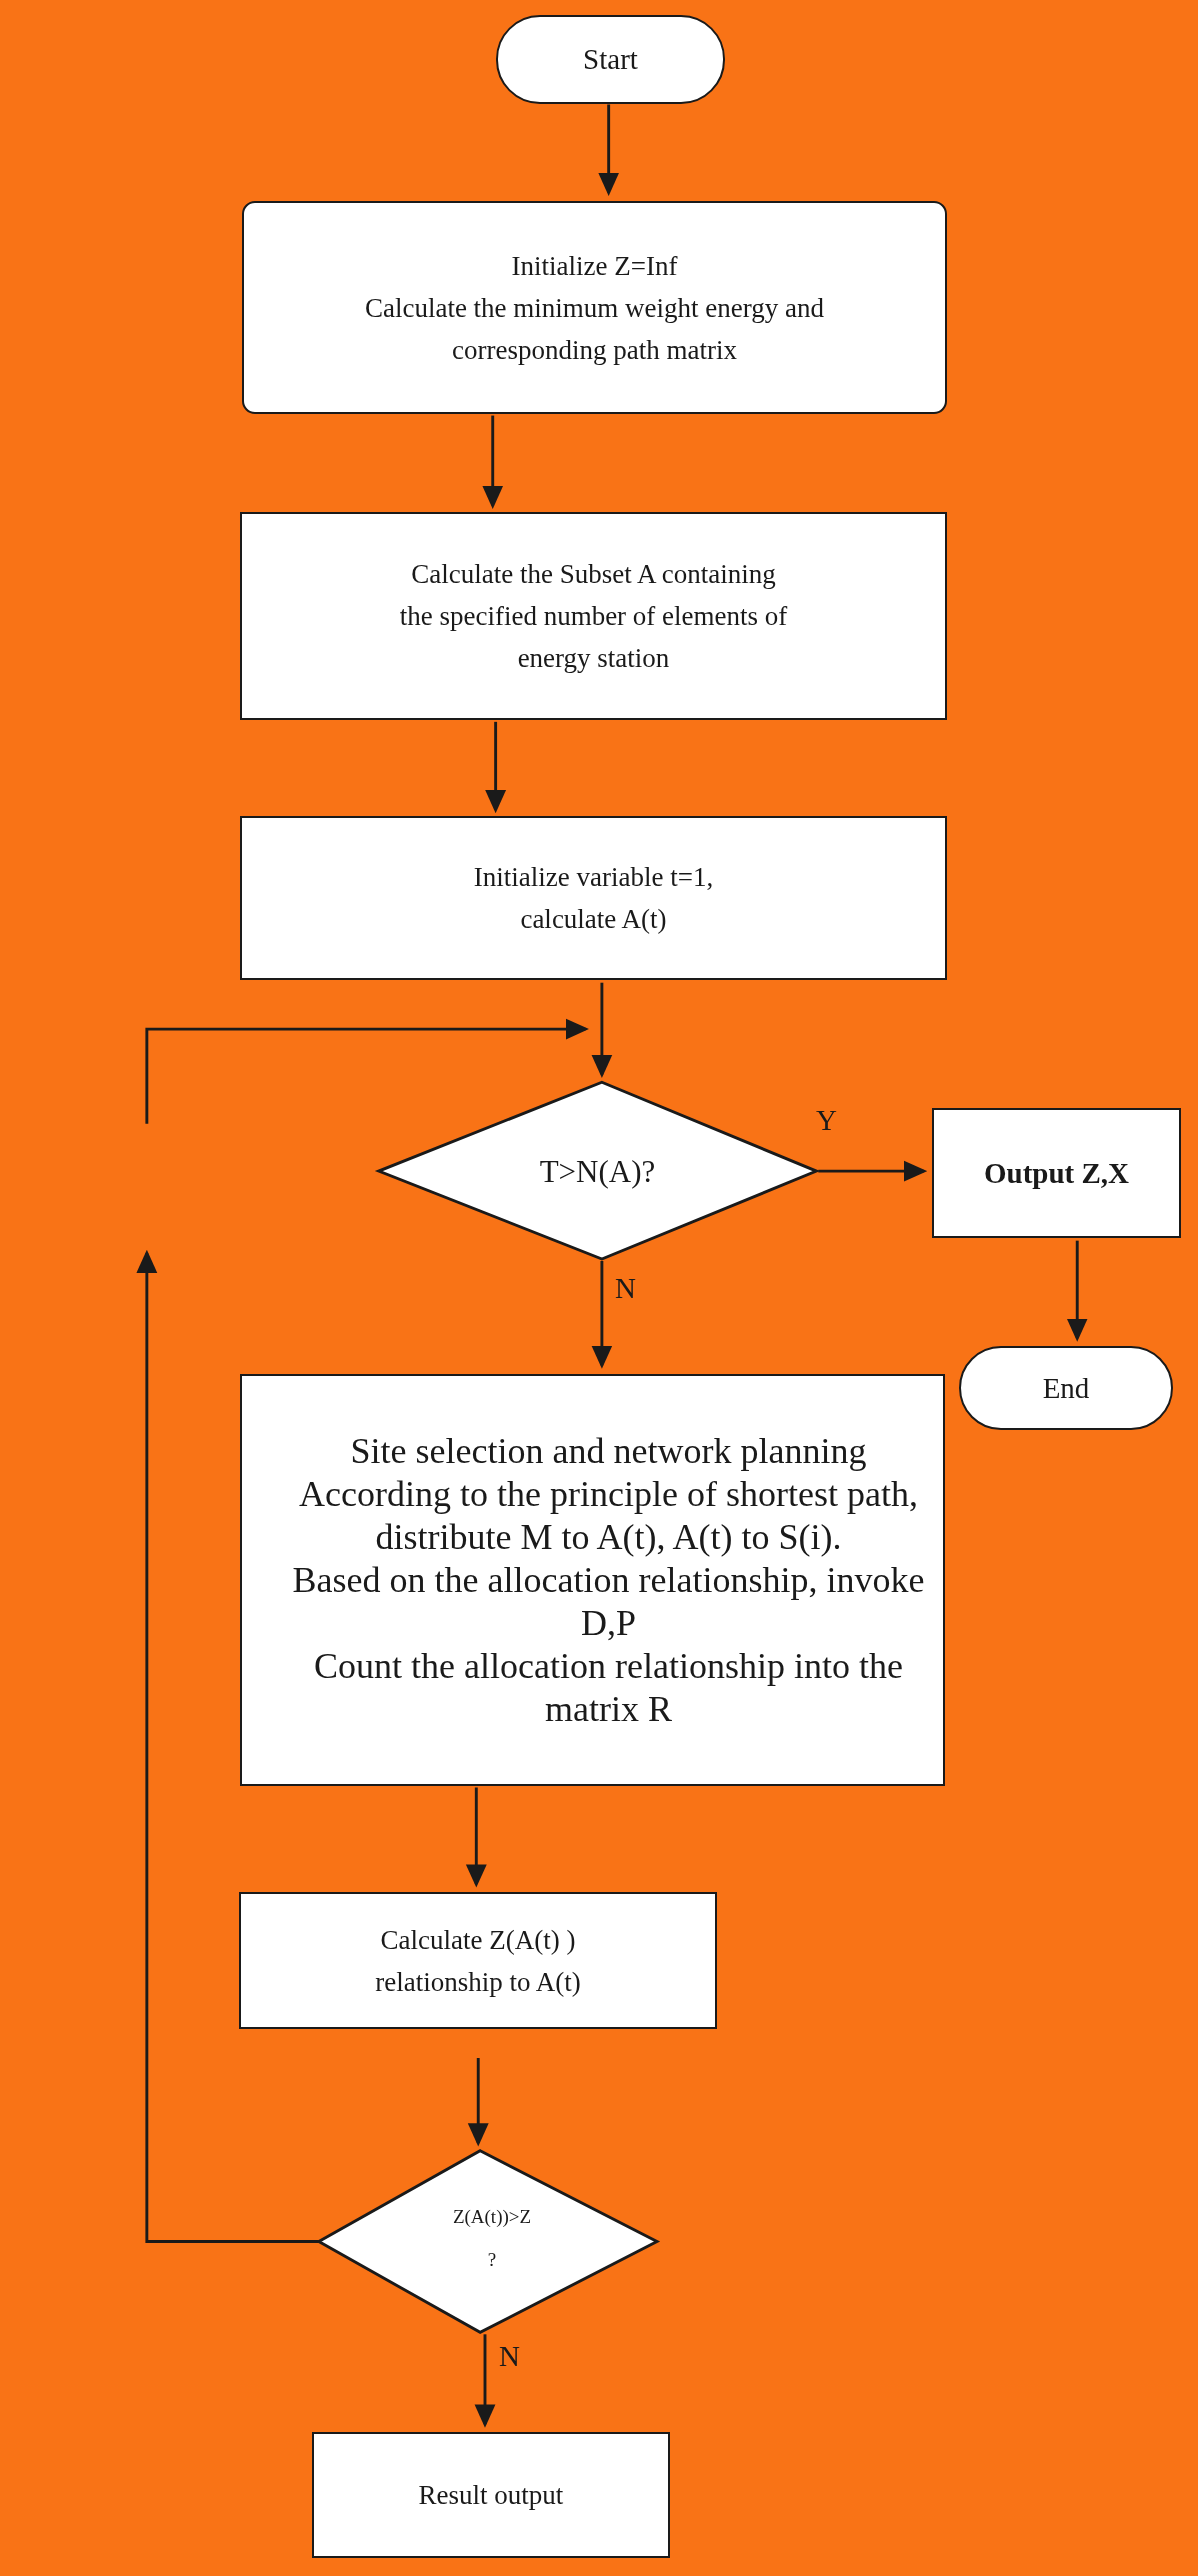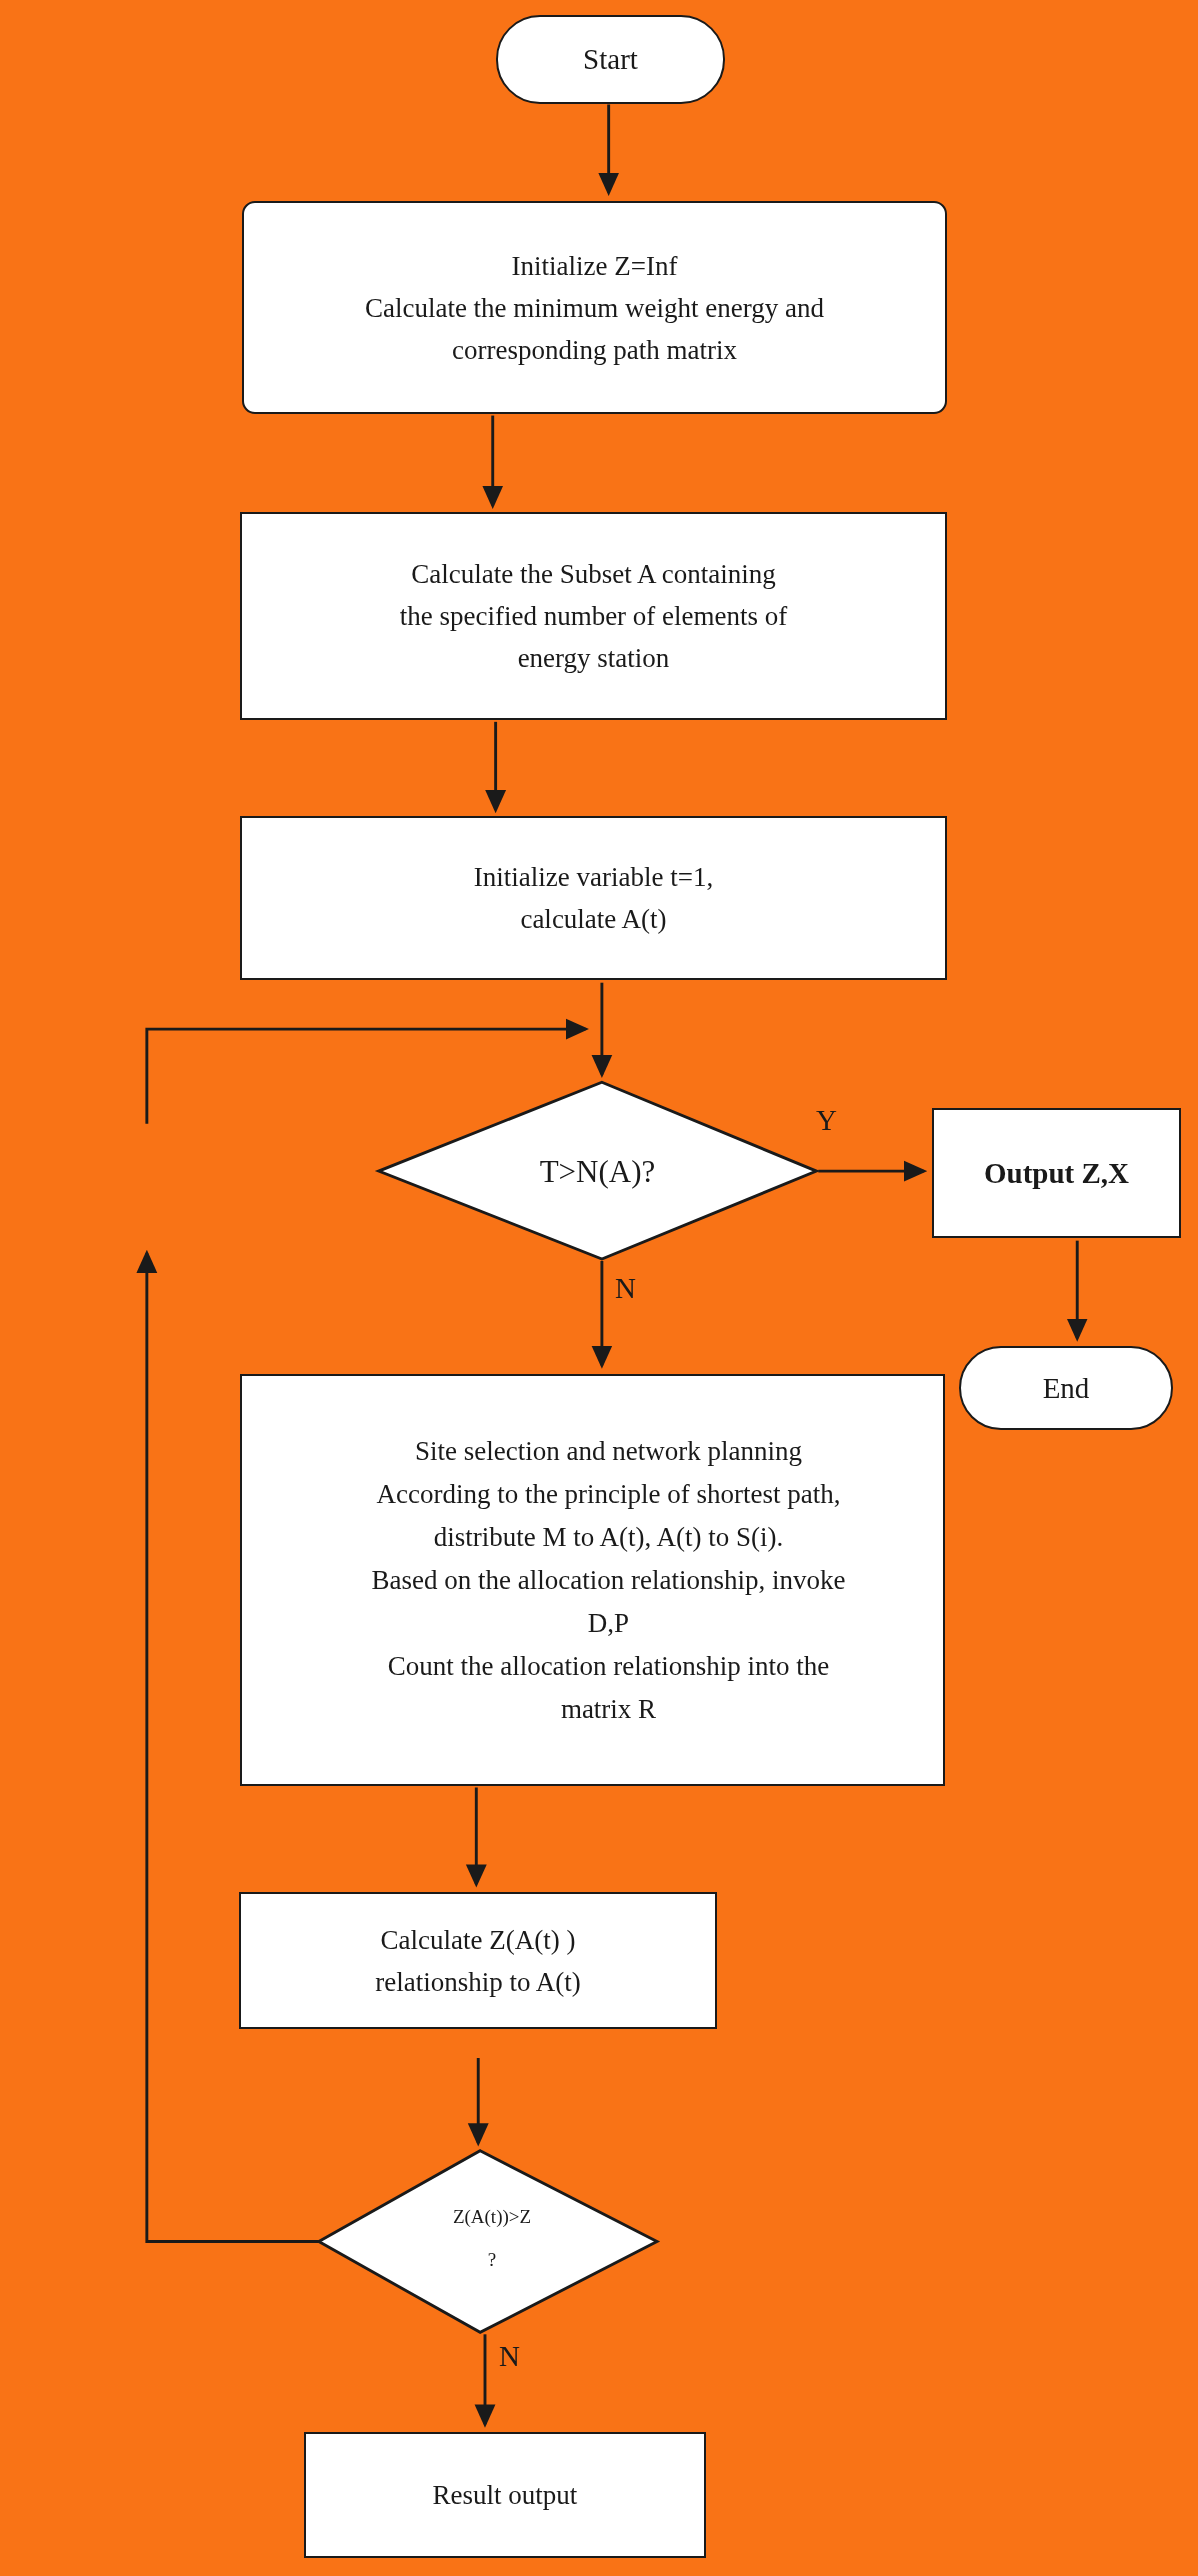--- a/index.html
+++ b/index.html
@@ -9,21 +9,21 @@
     overflow:hidden;
   }
   #wires{position:absolute;left:0;top:0;width:1198px;height:2576px;z-index:1;}
   .node{
     position:absolute;z-index:2;box-sizing:border-box;background:#ffffff;
     border:2.9px solid #1a1a1a;display:flex;flex-direction:column;
     align-items:center;justify-content:center;text-align:center;
   }
   .node .ln{display:block;width:100%;}
   .proc{font-size:27px;line-height:42px;}
-  .big{font-size:27px;line-height:43px;padding-left:32px;}
+  .big{font-size:36px;line-height:43px;padding-left:32px;}
   .term{border-radius:44px;font-size:29px;}
   .overlay{
     position:absolute;z-index:3;background:transparent;border:none;
     display:flex;flex-direction:column;align-items:center;justify-content:center;
     text-align:center;
   }
   .edge-label{
     position:absolute;z-index:3;font-size:29px;line-height:29px;
   }
 </style>
@@ -109,18 +109,18 @@
   <div class="node proc" style="left:239px;top:1892px;width:478px;height:137px;">
     <span class="ln">Calculate Z(A(t) )</span>
     <span class="ln">relationship to A(t)</span>
   </div>
 
   <div class="overlay" style="left:323px;top:2191px;width:338px;height:93px;font-size:19px;line-height:43px;">
     <span class="ln">Z(A(t))&gt;Z</span>
     <span class="ln">?</span>
   </div>
 
-  <div class="node" style="left:304px;top:2432px;width:402px;height:126px;font-size:27px;">
+  <div class="node" style="left:312px;top:2432px;width:358px;height:126px;font-size:27px;">
     <span class="ln">Result output</span>
   </div>
 
 </div>
 
 
 </body></html>

